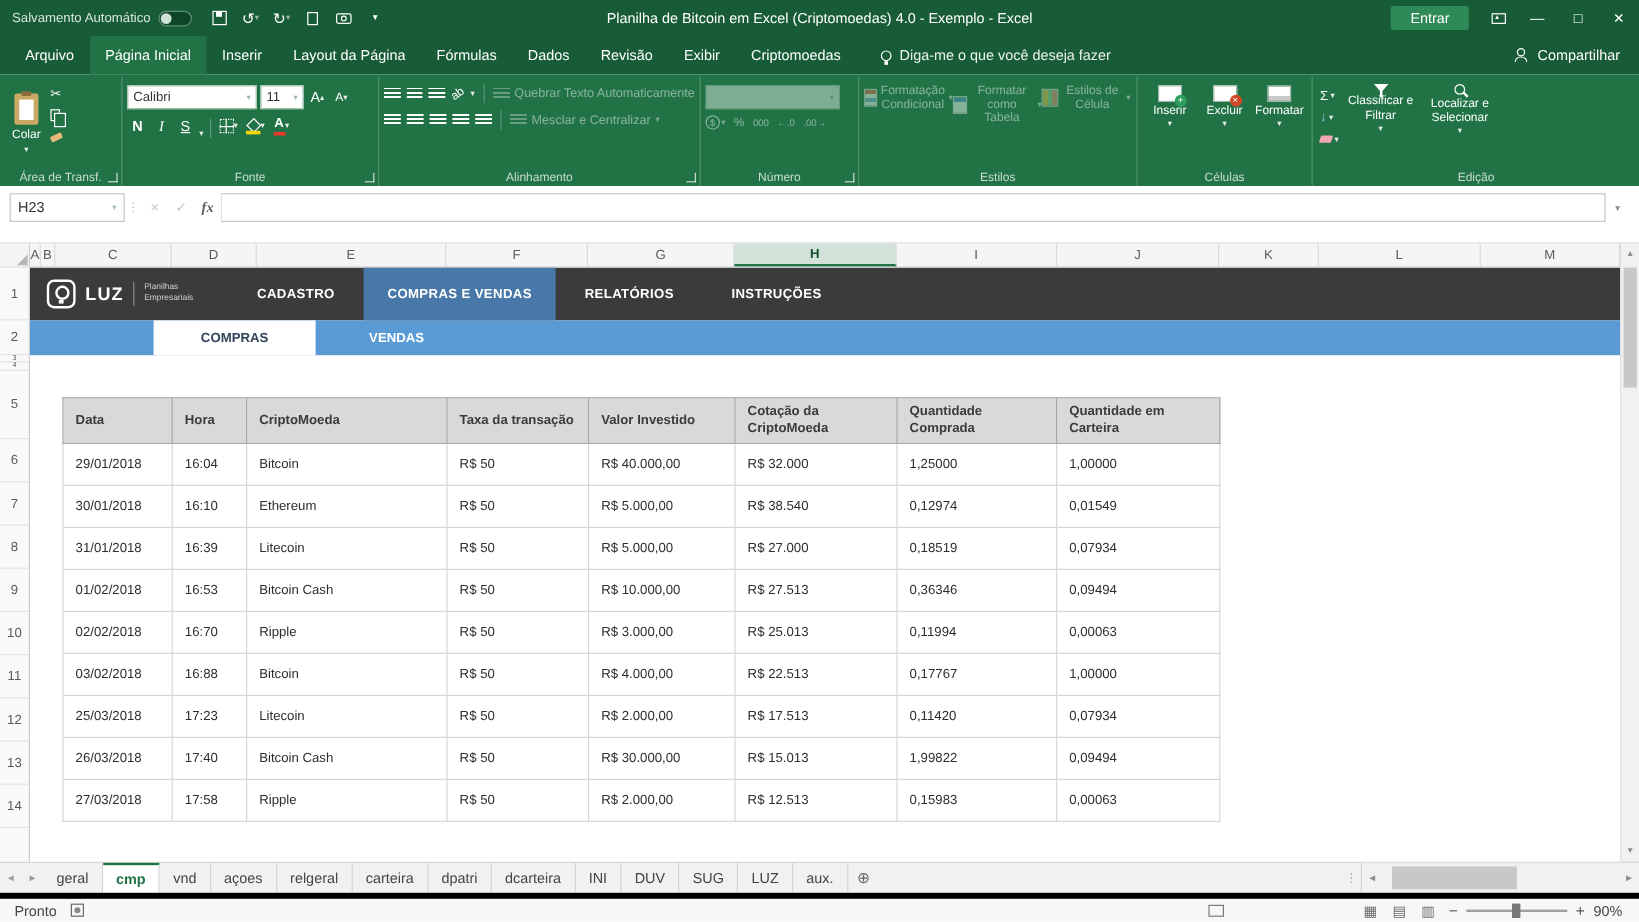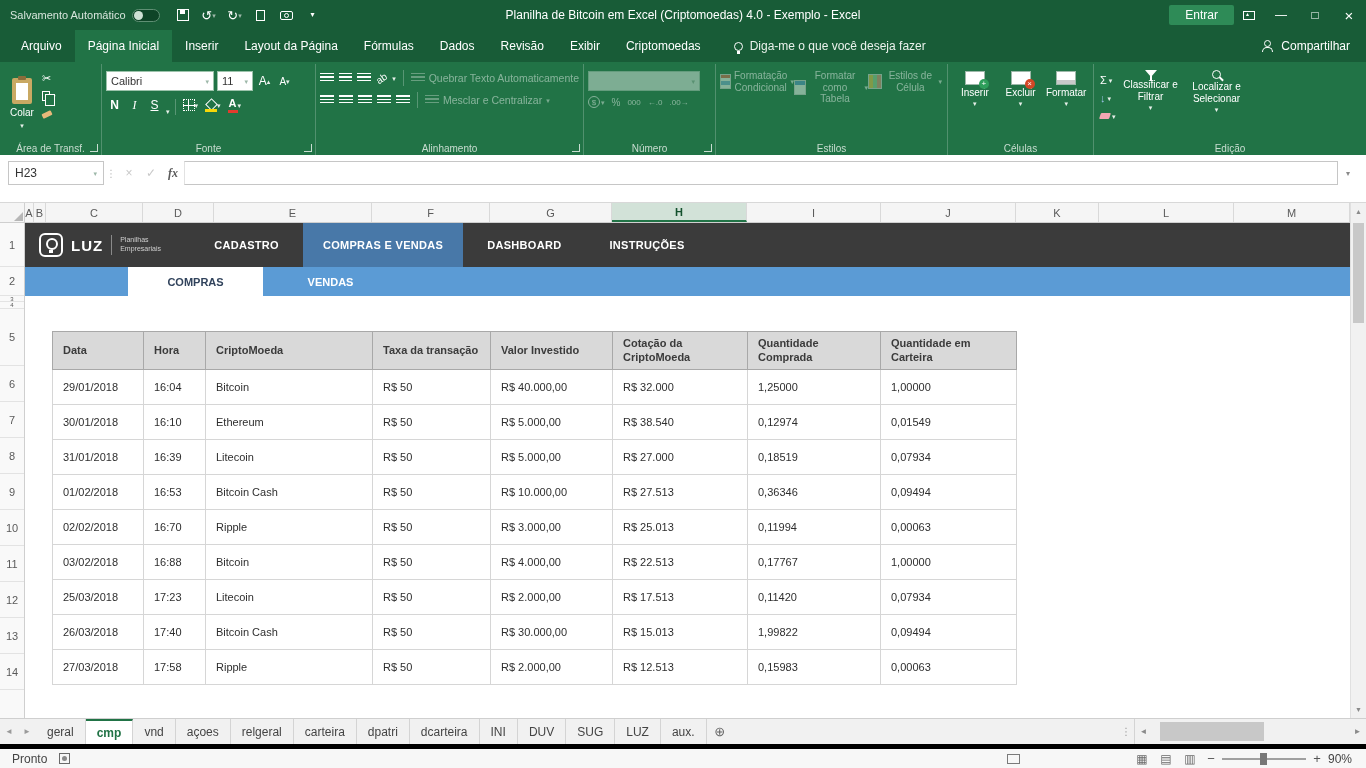--- a/index.html
+++ b/index.html
@@ -14,21 +14,21 @@
   .toggle::after{content:"";position:absolute;left:1px;top:1px;width:9px;height:9px;border-radius:50%;background:#cfe0d5}
   .qat{display:flex;align-items:center;margin-left:10px}
   .qbtn{width:26px;height:30px;display:flex;align-items:center;justify-content:center;color:#fff;font-size:13px}
   .saveic{width:12px;height:12px;border:1.5px solid #fff;position:relative}
   .saveic::before{content:"";position:absolute;top:0;left:2px;width:5px;height:4px;background:#fff}
   .pageic{width:9px;height:11px;border:1.5px solid #fff}
   .camic{width:13px;height:9px;border:1.5px solid #fff;border-radius:2px;position:relative}
   .camic::after{content:"";position:absolute;top:1px;left:3px;width:3px;height:3px;border:1.5px solid #fff;border-radius:50%}
   .tb-title{position:absolute;left:50%;transform:translateX(-50%);white-space:nowrap;font-size:12px;color:#fff}
   .tb-right{margin-left:auto;display:flex;align-items:center;height:100%}
-  .signin{background:#2e8b57;color:#fff;font-size:12px;padding:3px 16px;border-radius:2px;margin-right:0}
+  .signin{background:#2e8b57;color:#fff;font-size:12px;padding:3px 16px;border-radius:2px;margin-right:10px}
   .ribdisp{width:30px;height:30px;display:flex;align-items:center;justify-content:center}
   .ribdispic{width:12px;height:9px;border:1.5px solid #fff;position:relative}
   .ribdispic::after{content:"▴";position:absolute;top:-2px;left:2px;font-size:6px;color:#fff}
   .winbtn{width:34px;height:30px;display:flex;align-items:center;justify-content:center;color:#fff;font-size:12px}
 
   
   .tabrow{height:32px;background:#185c37;display:flex;align-items:stretch;color:#fff;font-size:12px;padding-left:8px;flex:0 0 auto}
   .rtab{display:flex;align-items:center;padding:0 13px}
   .rtab.active{background:#217346}
   .tellme{display:flex;align-items:center;gap:7px;margin-left:20px;color:#eaf2ec}
@@ -470,21 +470,21 @@
 
           <div class="navband">
             <div class="logo">
               <span class="logoic"></span>
               <span class="logotxt">LUZ</span>
               <span class="logodiv"></span>
               <span class="logotag">Planilhas Empresariais</span>
             </div>
             <span class="navitem">CADASTRO</span>
             <span class="navitem active">COMPRAS E VENDAS</span>
-            <span class="navitem">DASHBOARD</span>
+            <span class="navitem">RELATÓRIOS</span>
             <span class="navitem">INSTRUÇÕES</span>
           </div>
 
           <div class="blueband">
             <span class="subtab active">COMPRAS</span>
             <span class="subtab">VENDAS</span>
           </div>
 
           <table class="datatable">
             <colgroup>

